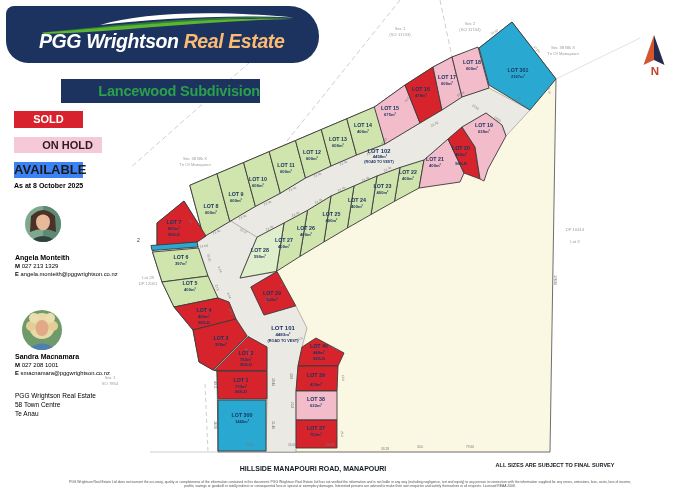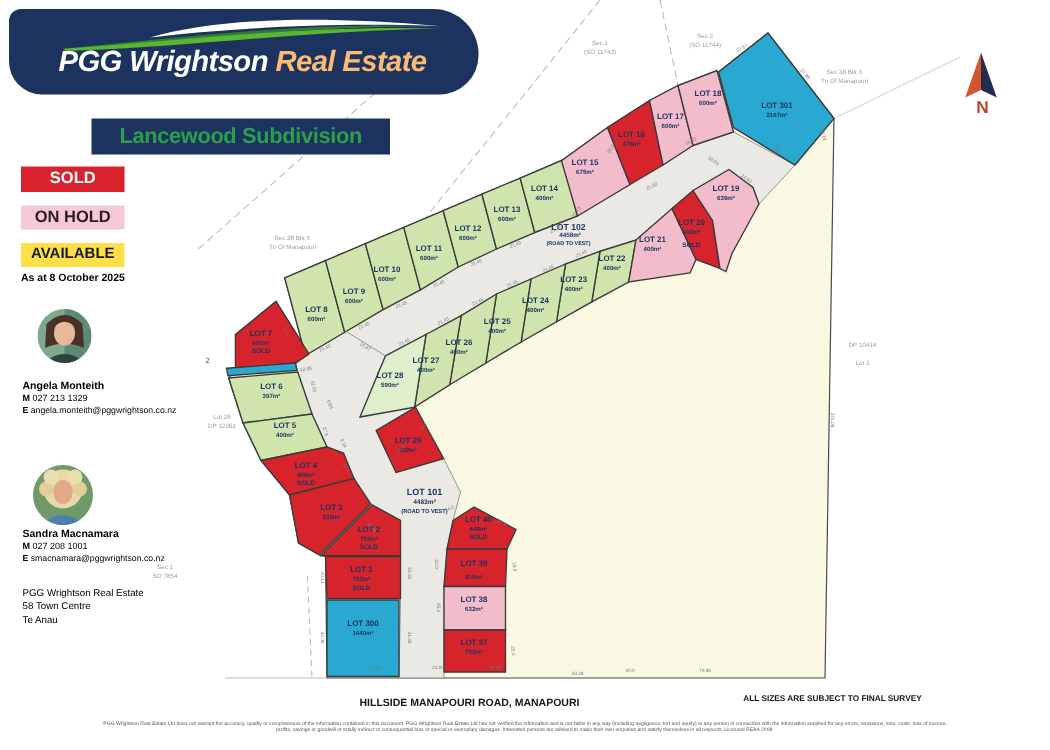--- a/index.html
+++ b/index.html
@@ -3,21 +3,21 @@
 html,body{margin:0;padding:0;}
 body{width:700px;height:500px;position:relative;background:#fff;
 font-family:"Liberation Sans",sans-serif;overflow:hidden;}
 .abs{position:absolute;}
 #logo{left:6px;top:6px;width:313px;height:57px;background:#1c335f;
 border-radius:8px 30px 26px 22px;overflow:hidden;}
 #logotext{position:absolute;left:33px;top:24px;font-style:italic;font-weight:bold;
 font-size:19.5px;letter-spacing:-0.4px;color:#fff;white-space:nowrap;}
 #logotext span{color:#fdba74;}
 #lance{left:61px;top:79px;width:199px;height:24px;background:#1c335f;
-text-align:center;line-height:24px;font-weight:bold;font-size:14.5px;color:#2aa04a;letter-spacing:-0.2px;}
+text-align:right;line-height:24px;font-weight:bold;font-size:14.5px;color:#2aa04a;letter-spacing:-0.2px;}
 .leg{left:14px;width:69px;height:18px;text-align:center;font-weight:bold;}
 #asat{left:14px;top:182px;font-size:7px;font-weight:bold;color:#000;}
 .nm{left:15px;font-size:7px;font-weight:bold;color:#000;}
 .ct{left:15px;font-size:6px;color:#000;}
 .addr{left:15px;font-size:6.5px;color:#000;}
 #disc{left:40px;top:480px;width:620px;font-size:3.4px;color:#555;text-align:center;line-height:1.3;}
 </style></head>
 <body>
 <svg class="abs" style="left:0;top:0" width="700" height="500" viewBox="0 0 700 500">
 <polygon points="189.8,185.3 374.3,107.1 405.0,85.0 433.0,67.0 452.0,57.0 479.0,48.0 512.0,22.0 556.0,79.0 550.0,452.0 218.0,452.0 218.0,451.0 217.0,371.0 213.0,370.0 199.0,362.0 193.0,330.0 174.0,307.0 162.0,282.0 152.5,252.0 157.0,246.0 157.0,223.0 184.0,201.0 206.0,236.0 203.6,237.0" fill="#faf7e3" stroke="#4a4a4a" stroke-width="0.8"></polygon>
@@ -236,22 +236,22 @@
 <div class="abs" id="logo">
  <svg width="313" height="57" viewBox="0 0 313 57" style="position:absolute;left:0;top:0">
   <path d="M 94,19 C 135,7 200,3.5 288,11.5 C 215,8.5 146,13 94,19 Z" fill="#fff"></path>
   <path d="M 36,26.5 C 115,19 196,8.5 288,11.5 C 196,11 116,22 36,26.5 Z" fill="#2f7d33"></path>
   <path d="M 36,26.5 C 115,21 198,10.5 288,13 C 198,14.5 118,25.5 38,28 Z" fill="#5cb531"></path>
  </svg>
  <div id="logotext">PGG Wrightson <span>Real Estate</span></div>
 </div>
 <div class="abs" id="lance">Lancewood Subdivision</div>
 <div class="abs leg" style="top:110.5px;background:#d8232e;color:#fff;font-size:11px;line-height:17px;height:17px;">SOLD</div>
-<div class="abs leg" style="top:137px;background:#f6c9d9;color:#2c1a24;font-size:11px;line-height:16px;height:16px;">ON HOLD</div>
-<div class="abs leg" style="top:162px;background:#fde047;color:#1a1a1a;font-size:10px;line-height:16px;height:16px;">AVAILABLE</div>
+<div class="abs leg" style="top:137px;background:#f6c9d9;color:#2c1a24;font-size:11px;line-height:16px;height:16px;padding-left:19px;">ON HOLD</div>
+<div class="abs leg" style="top:162px;background:#3b82f6;color:#1a1a1a;font-size:13px;line-height:16px;height:16px;">AVAILABLE</div>
 <div class="abs" id="asat">As at 8 October 2025</div>
 
 <svg class="abs" style="left:25px;top:206px" width="36" height="36" viewBox="0 0 36 36">
  <defs>
       <clipPath id="c1">
         <circle cx="18" cy="18" r="18"></circle>
       </clipPath>
     </defs>
  <g clip-path="url(#c1)">
   <rect width="36" height="36" fill="#7fa98f"></rect>

